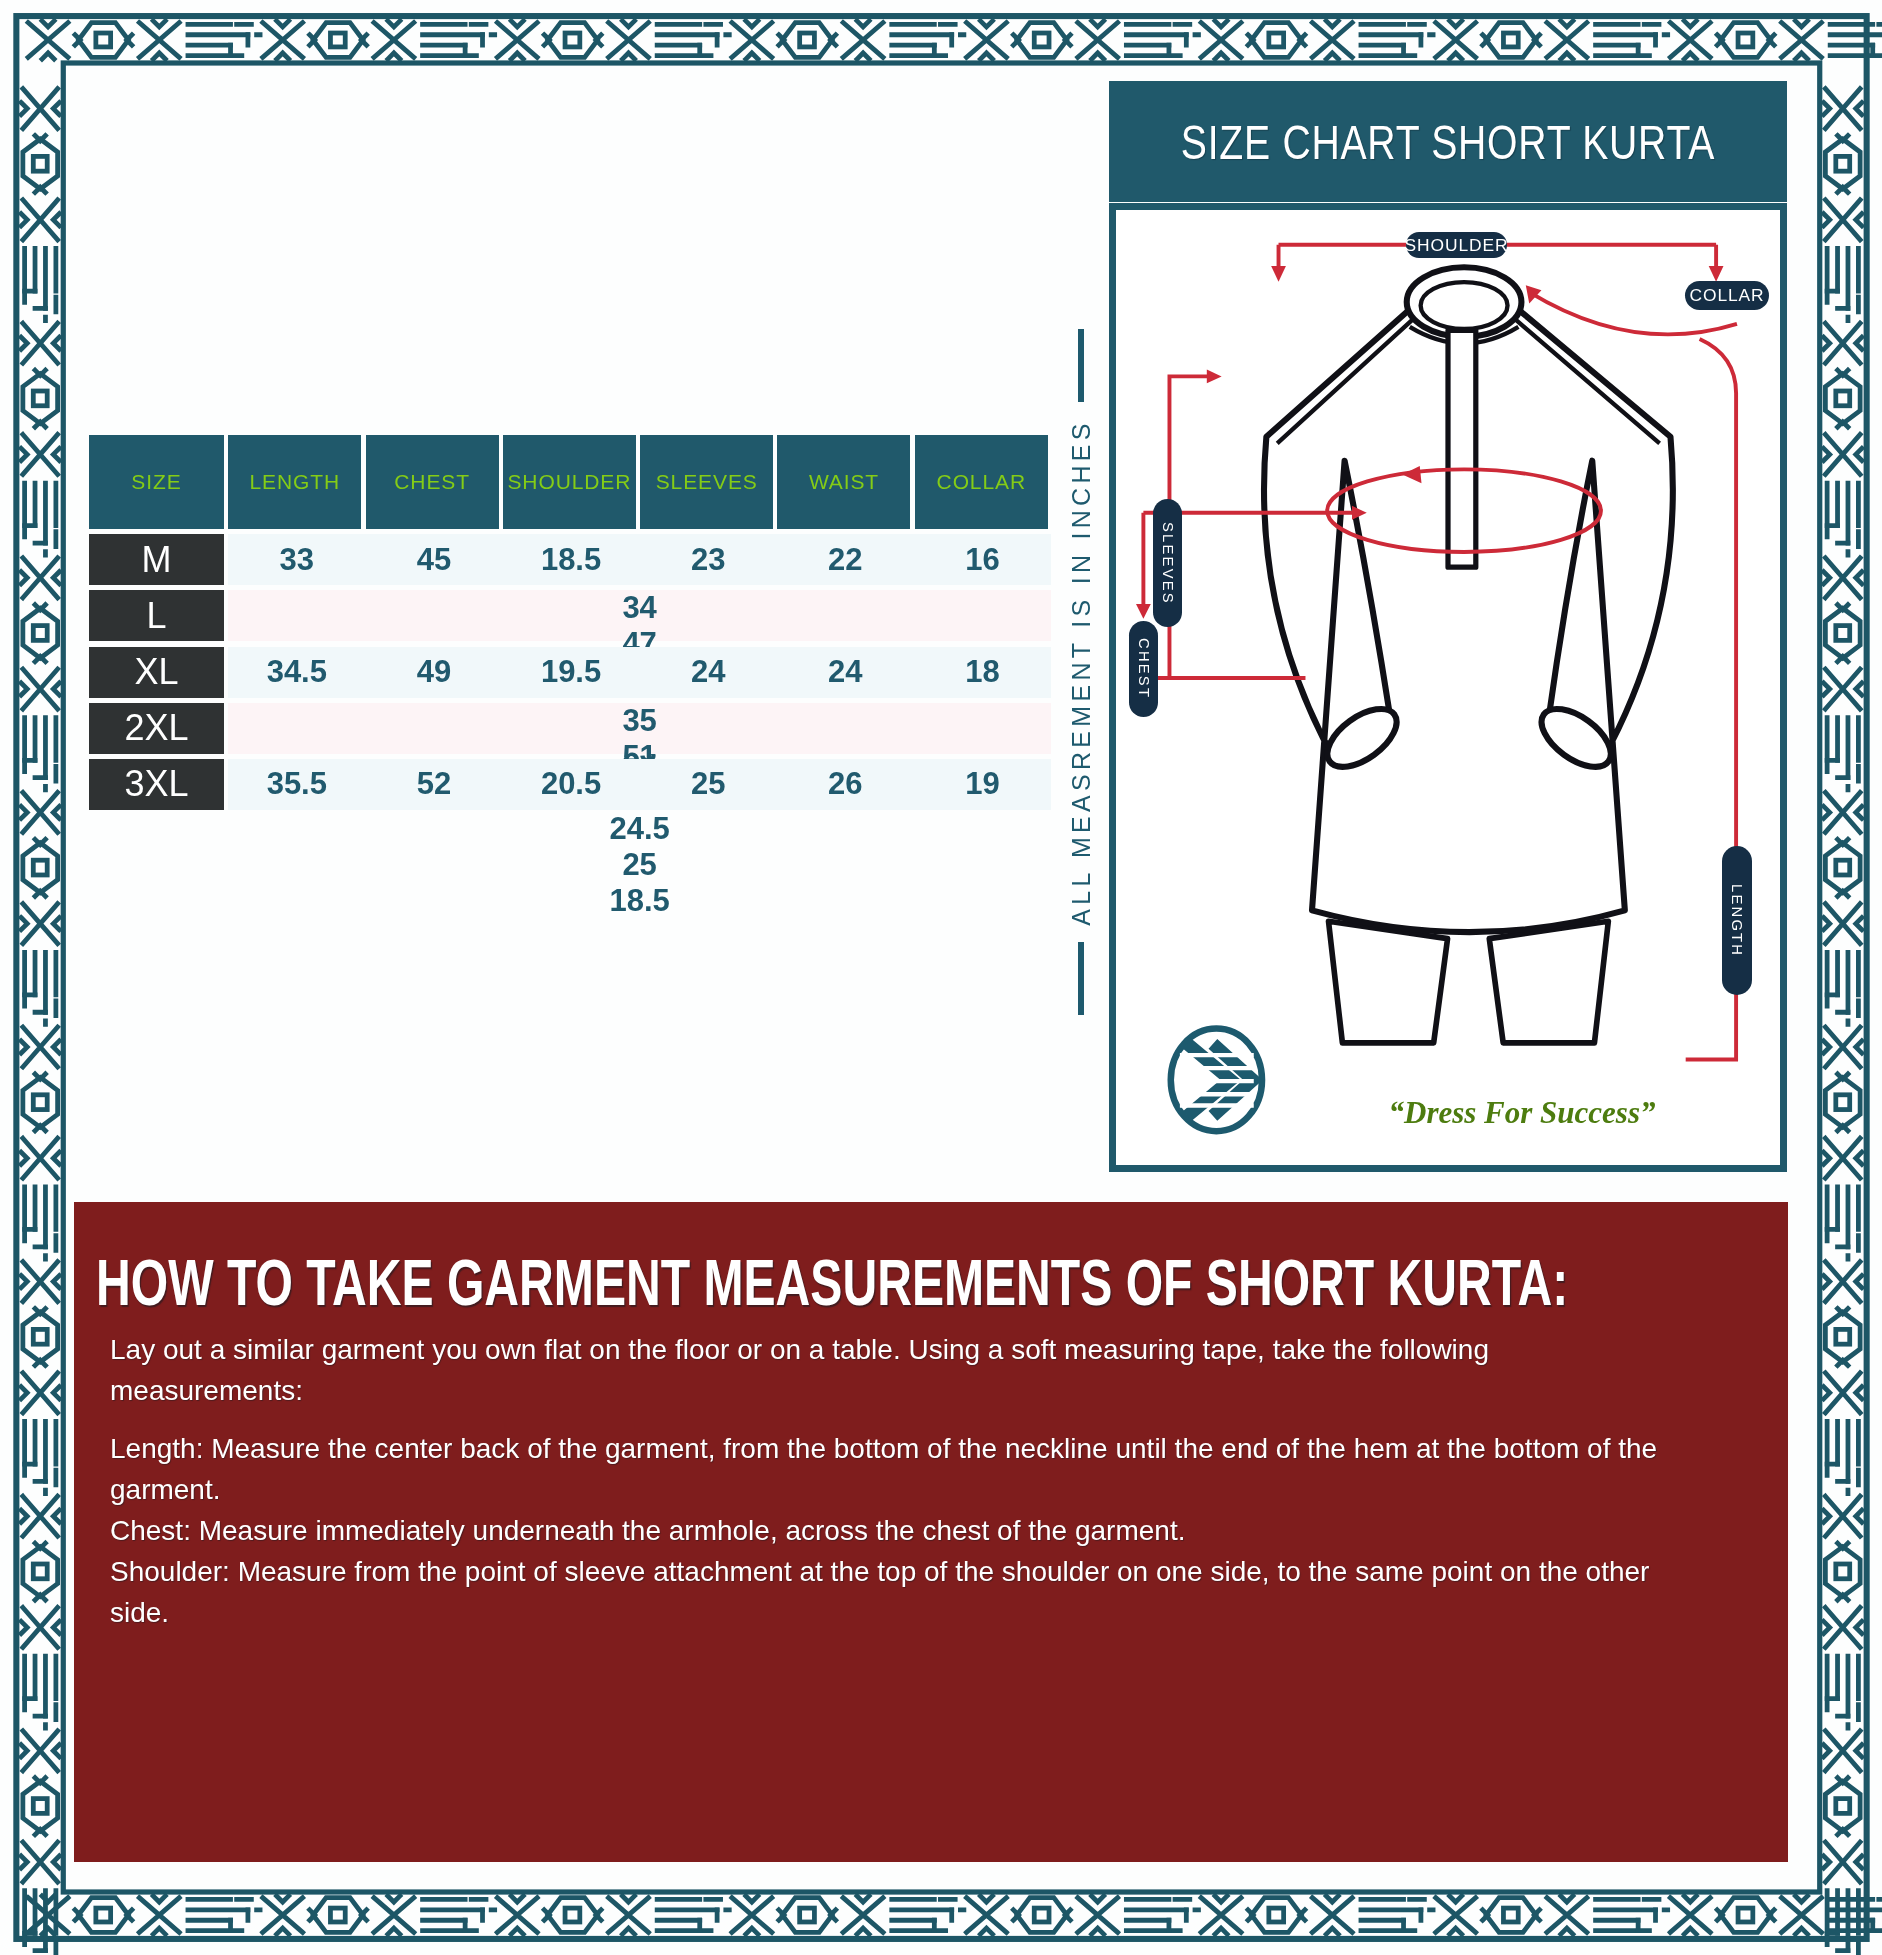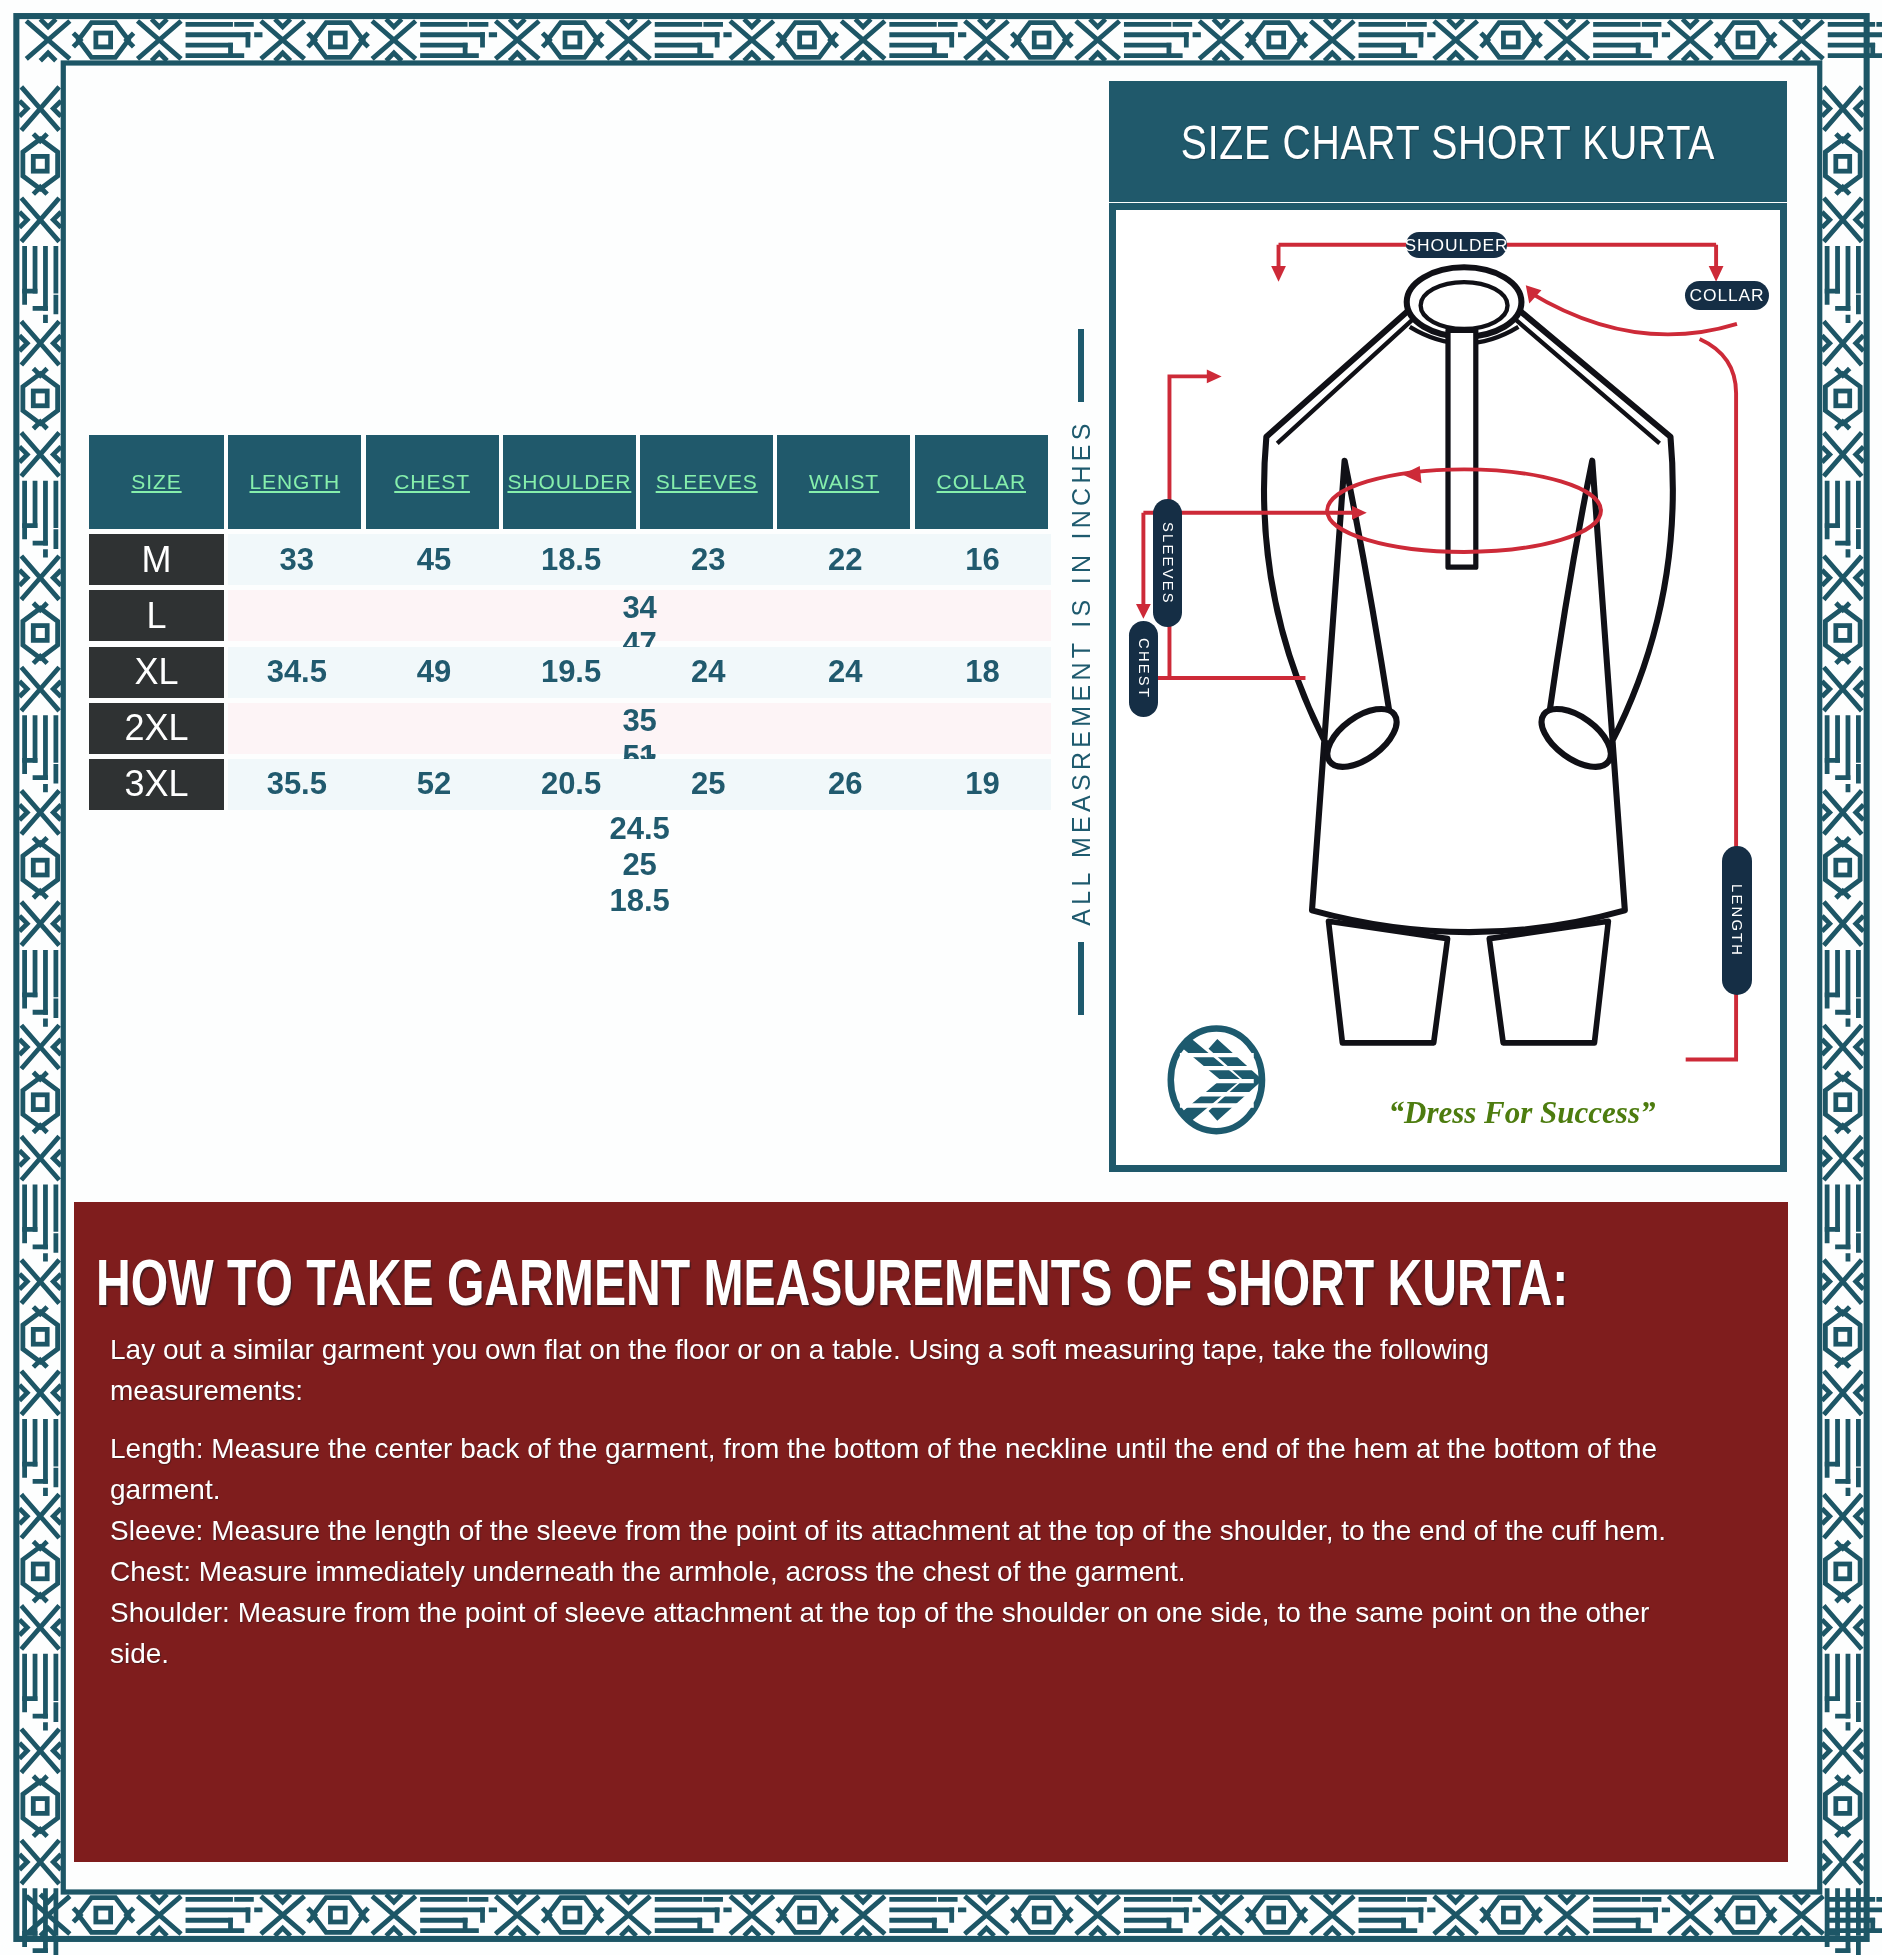--- a/index.html
+++ b/index.html
@@ -6,22 +6,22 @@
   #canvas{position:relative;width:1883px;height:1955px;background:#fdfefe;overflow:hidden;
           font-family:"Liberation Sans","DejaVu Sans",sans-serif;}
   .abs{position:absolute;}
 
   
   #frame{left:0;top:0;width:1883px;height:1955px;z-index:1;pointer-events:none;}
 
   
   #table-wrap{left:89px;top:435px;width:962px;z-index:3;}
   .thead{display:flex;gap:4.3px;height:94px;}
-  .th{background:#20596b;color:#86efac;display:flex;align-items:center;justify-content:center;
-      font-size:21px;letter-spacing:0.9px;text-decoration:underline;}
+  .th{background:#20596b;color:#84cc16;display:flex;align-items:center;justify-content:center;
+      font-size:21px;letter-spacing:0.9px;}
   .th.size{width:135px;}
   .th.col{width:133px;}
   .trow{display:flex;gap:4.3px;height:51px;margin-top:5.2px;}
   .tlabel{width:135px;background:#2f3233;color:#fff;font-size:36px;
           display:flex;align-items:center;justify-content:center;}
   .tband{width:823px;display:flex;}
   .tband span{flex:1;display:flex;align-items:center;justify-content:center;
               color:#215a6e;font-size:31px;font-weight:700;}
   .row-blue{background:#f1f8fa;}
   .row-pink{background:#fdf4f6;flex-direction:column;}
@@ -252,20 +252,19 @@
   <div class="pill pill-v abs" style="left:1129px;top:621px;width:29px;height:96px;">CHEST</div>
   <div class="pill pill-v abs" style="left:1722px;top:846px;width:29.5px;height:149px;">LENGTH</div>
 
   <div id="brand-tagline" class="abs">“Dress For Success”</div>
 
   <div id="instructions" class="abs">
     <div id="instr-heading">HOW TO TAKE GARMENT MEASUREMENTS OF SHORT KURTA:</div>
     <div id="instr-body">
       <p class="gap">Lay out a similar garment you own flat on the floor or on a table. Using a soft measuring tape, take the following measurements:</p>
       <p>Length: Measure the center back of the garment, from the bottom of the neckline until the end of the hem at the bottom of the garment.</p>
-      <p>Sleeve: Measure the length of the sleeve from the point of its attachment at the top of the shoulder, to the end of the cuff hem.</p>
       <p>Chest: Measure immediately underneath the armhole, across the chest of the garment.</p>
       <p>Shoulder: Measure from the point of sleeve attachment at the top of the shoulder on one side, to the same point on the other side.</p>
     </div>
   </div>
 
 </div>
 
 
 </body></html>

